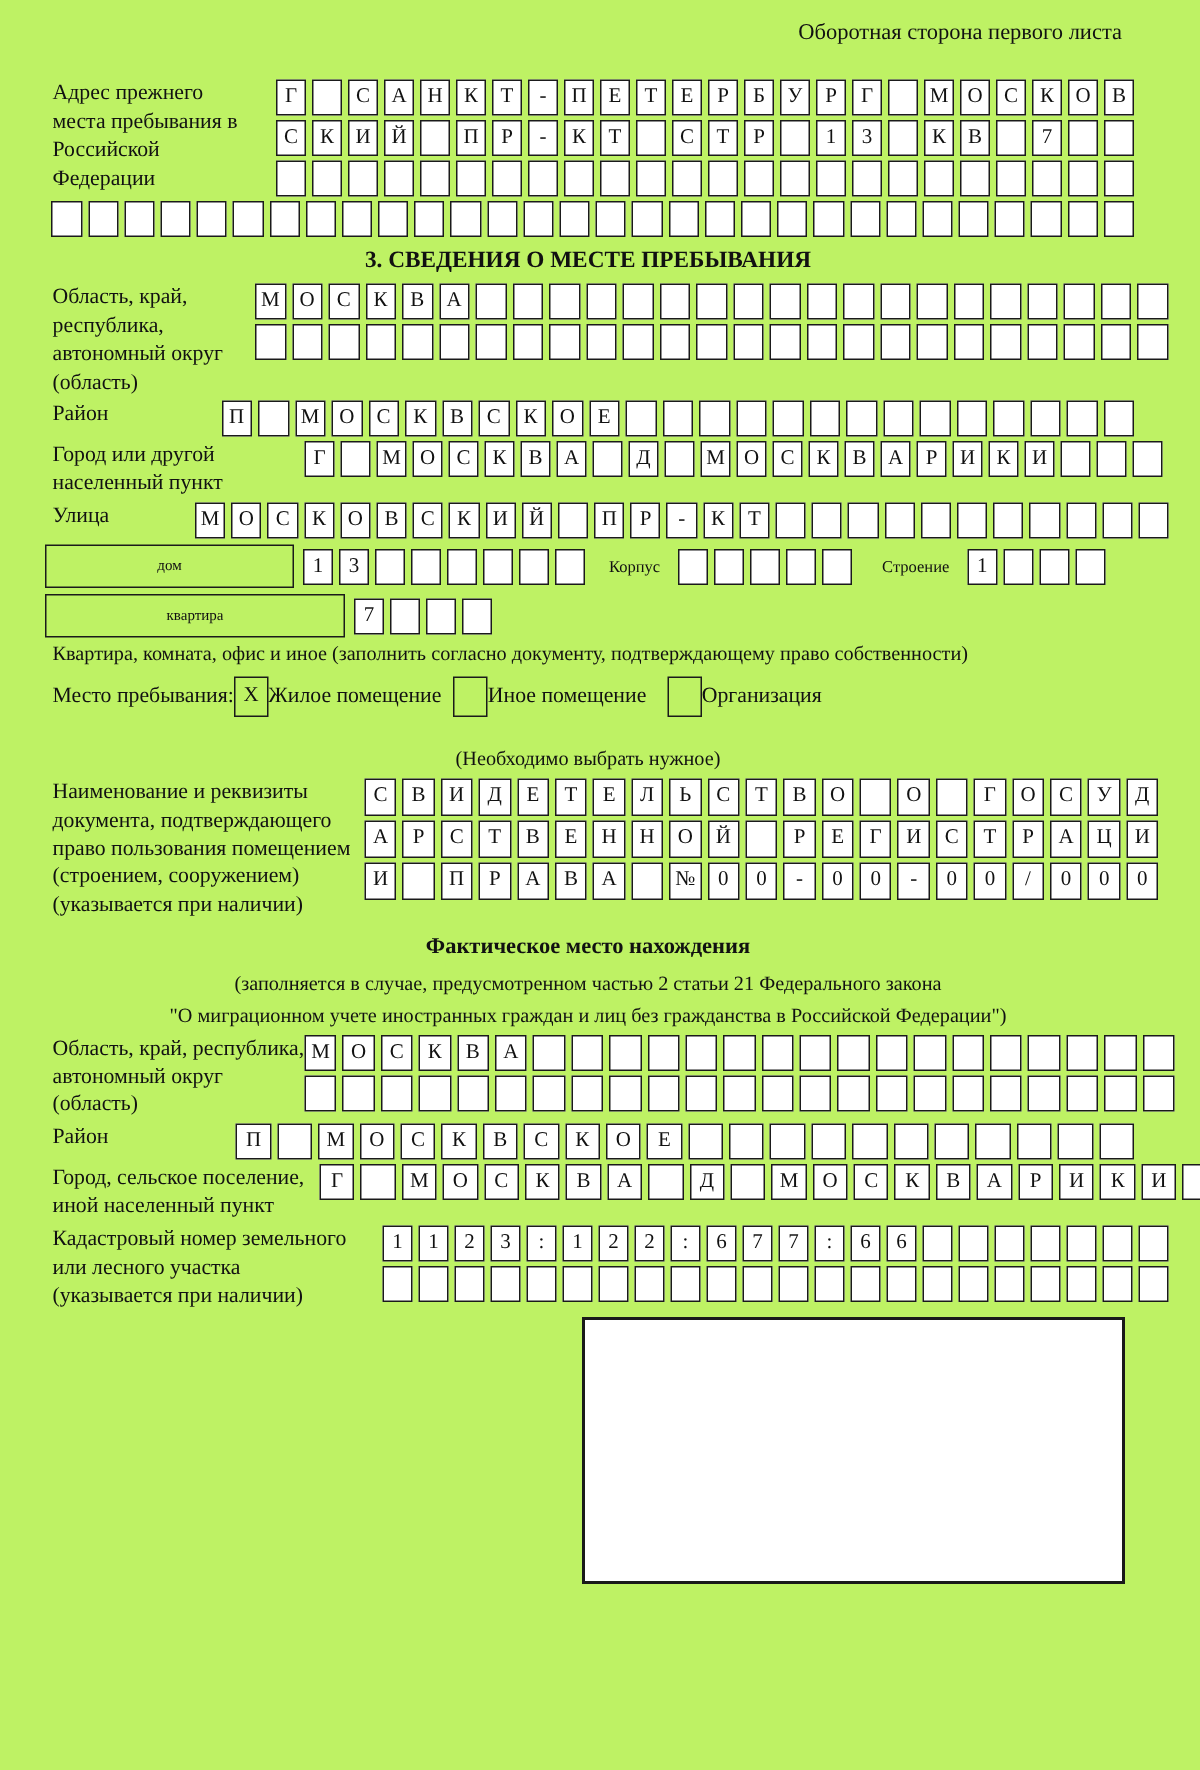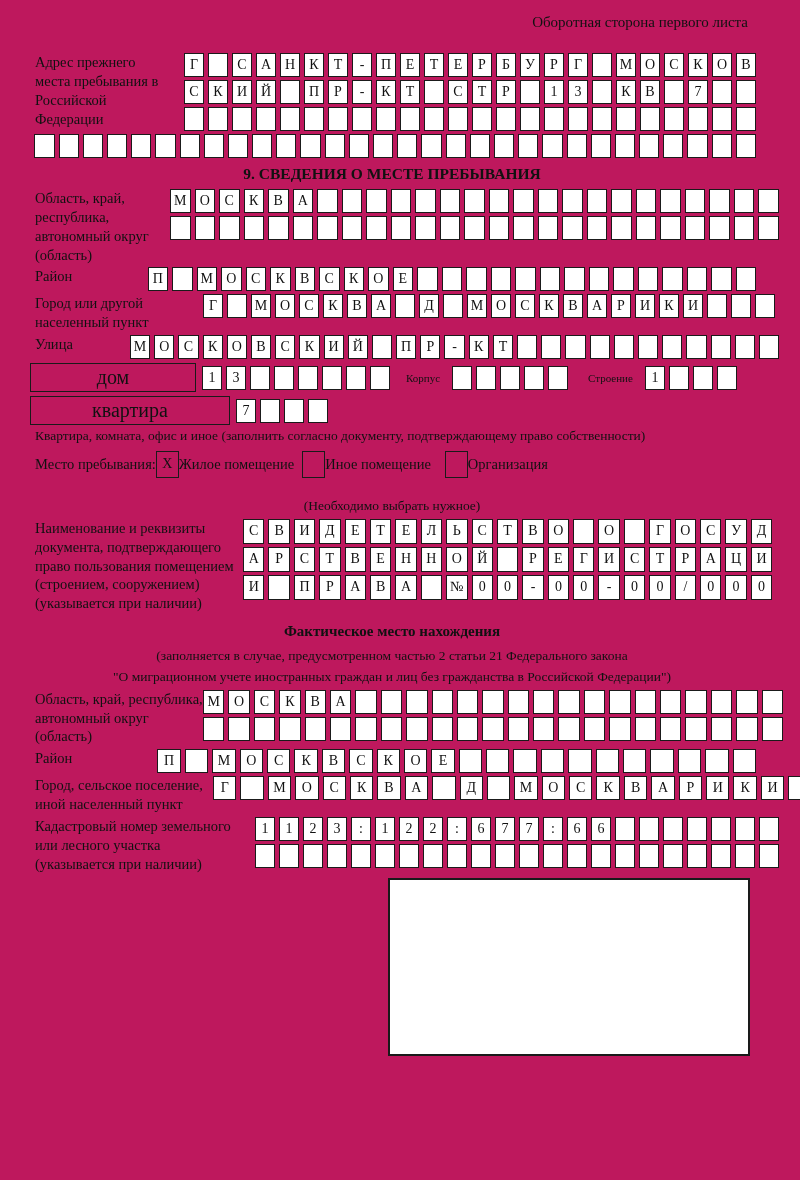--- a/index.html
+++ b/index.html
@@ -1,21 +1,21 @@
 <!DOCTYPE html>
 <html><head>
 <meta charset="utf-8">
 <style>
   html,body{margin:0;padding:0;background:#fff;}
   .page{
     position:relative;
     width:800px;height:1180px;
     box-sizing:border-box;
     padding:14px 44px 10px 28px;
-    background:#be185d;
+    background:#bef264;
     color:#111;
     font-family:"Liberation Serif","DejaVu Serif",serif;
     overflow:hidden;
   }
   .hdr{ text-align:right; font-size:15px; margin-right:8px; margin-bottom:22px;}
   .field{ display:flex; align-items:flex-start; margin-bottom:3px;}
   .flabel{ font-size:14.5px; line-height:1.3; padding-left:7px; flex:0 0 auto;}
   .w120{width:130px;} .w130{width:135px;} .w150{width:168px;} .w95{width:95px;}
   .w200{width:208px;} .w170{width:178px;} .w180{width:200px;}
   .lines{ margin-left:auto; display:flex; flex-direction:column; gap:3px; align-items:flex-end;}
@@ -34,21 +34,21 @@
   .doc .cell{height:25px; line-height:22px;}
   .fullrow{ margin:3px 0 2px 0;}
   .note{ font-size:13.5px; line-height:1.25; padding-left:7px; margin:1px 0 4px 0;}
   .center{ text-align:center; padding-left:0;}
   .sec-title{ text-align:center; font-weight:bold; font-size:15.5px; margin:7px 0 6px 0;}
   .sub-title{ text-align:center; font-weight:bold; font-size:15px; margin:10px 0 8px 0;}
   .house-row{ display:flex; align-items:center; margin:4px 0 3px 2px; gap:6px;}
   .big-box{
     box-sizing:border-box; height:29px; border:1.7px solid #1a1a1a;
     display:flex; align-items:center; justify-content:center;
-    font-size:20px;
+    font-size:10px;
   }
   .bw165{width:166px;} .bw200{width:200px;}
   .inline-label{ font-size:11px; margin:0 6px;}
   .sp1{margin-left:10px;} .sp2{margin-left:14px;}
   .stay-row{ display:flex; align-items:center; font-size:14.5px; margin:6px 0 20px 7px; }
   .checkbox{
     display:inline-block; box-sizing:border-box;
     width:23px; height:27px; line-height:24px;
     border:1.7px solid #1a1a1a; text-align:center; font-size:14px;
   }
@@ -175,21 +175,21 @@
       <span class="cell"></span>
       <span class="cell"></span>
       <span class="cell"></span>
       <span class="cell"></span>
       <span class="cell"></span>
       <span class="cell"></span>
       <span class="cell"></span>
       <span class="cell"></span>
     </div>
 
-  <div class="sec-title">9. СВЕДЕНИЯ О МЕСТЕ ПРЕБЫВАНИЯ</div>
+  <div class="sec-title">3. СВЕДЕНИЯ О МЕСТЕ ПРЕБЫВАНИЯ</div>
 
   <div class="field">
     <div class="flabel w130">Область, край, республика, автономный округ (область)</div>
     <div class="lines">
       <div class="cells p245">
           <span class="cell">М</span>
           <span class="cell">О</span>
           <span class="cell">С</span>
           <span class="cell">К</span>
           <span class="cell">В</span>

